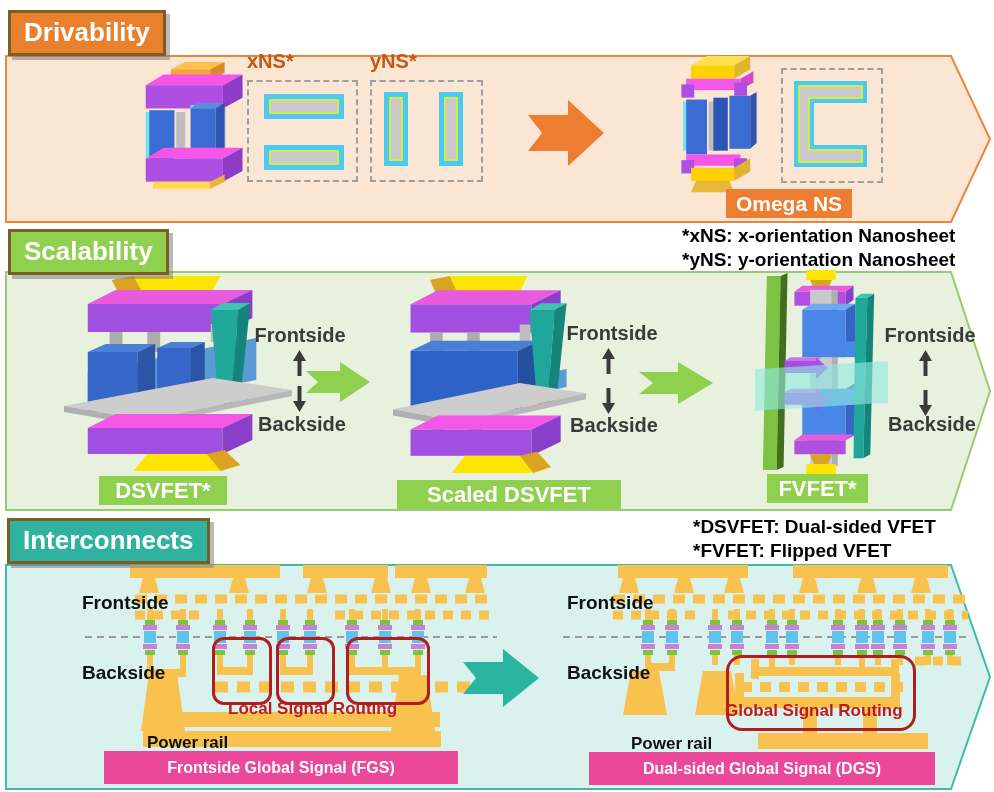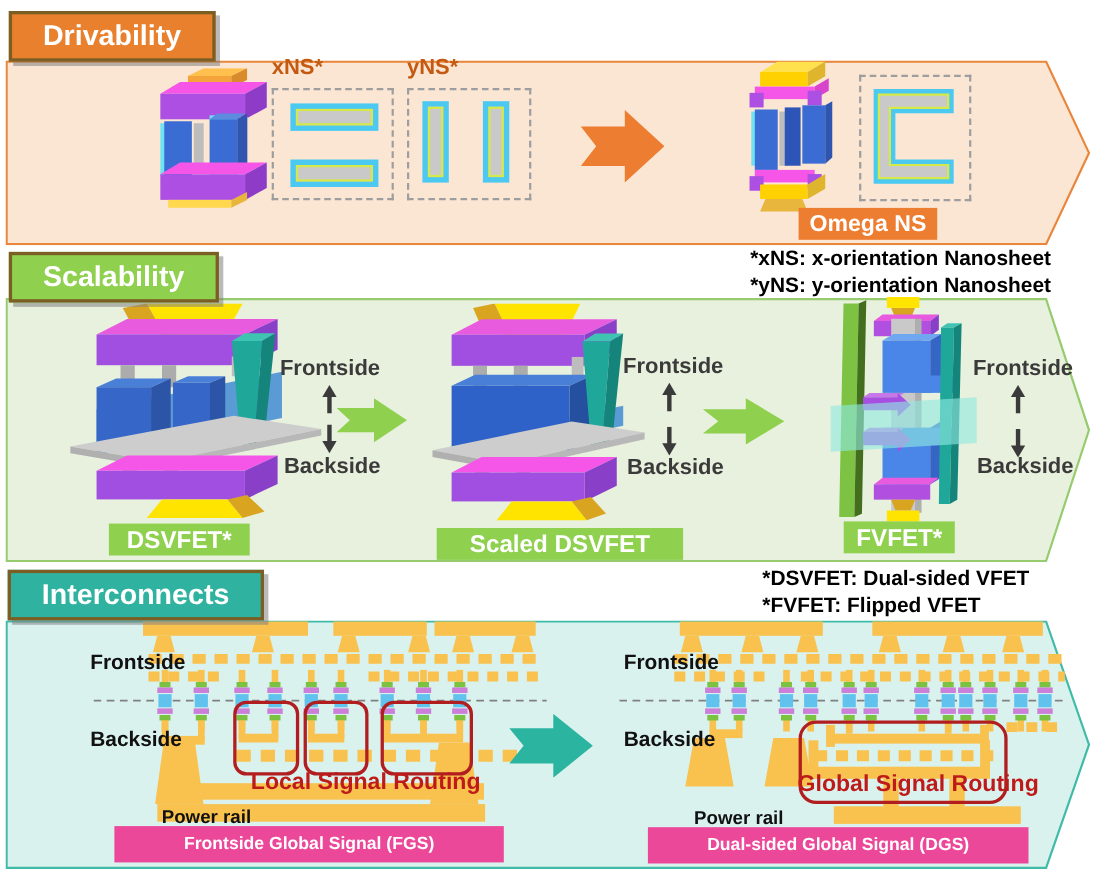--- a/index.html
+++ b/index.html
@@ -1,31 +1,31 @@
 <!DOCTYPE html>
 <html><head>
 <meta charset="utf-8">
 <style>
   html,body{margin:0;padding:0;background:#fff}
   #canvas{position:relative;width:994px;height:792px;background:#fff;overflow:hidden;
           font-family:"Liberation Sans",sans-serif;}
   .abs{position:absolute}
   .banner{position:absolute;border:3px solid #7A5E24;color:#fff;font-weight:bold;font-size:26px;
-          padding:5px 28px;box-shadow:4px 4px 0 rgba(130,130,130,.55);line-height:1.15;white-space:nowrap}
+          padding:5px 13px;box-shadow:4px 4px 0 rgba(130,130,130,.55);line-height:1.15;white-space:nowrap}
   .fn{position:absolute;font-weight:bold;font-size:19px;color:#000;line-height:24px;white-space:nowrap}
   .lbl{position:absolute;font-weight:bold;color:#fff;text-align:center;white-space:nowrap}
   .olbl{background:#ED7D31;font-size:21px;line-height:30px}
   .glbl{background:#8FD04F;font-size:22px;line-height:29px}
   .tlbl{background:#ec4899;font-size:16px;line-height:33px}
   .dashbox{position:absolute;border:2px dashed #9E9E9E}
   .redbox{position:absolute;border:3px solid #B01E20;border-radius:12px}
   .fbl{position:absolute;font-weight:bold;font-size:20px;color:#3A3A3A;text-align:center;white-space:nowrap}
   .nsl{position:absolute;font-weight:bold;font-size:20px;color:#C45911;text-align:left;white-space:nowrap}
   .icl{position:absolute;font-weight:bold;font-size:19px;color:#111;white-space:nowrap}
-  .red-t{position:absolute;font-weight:bold;font-size:21px;color:#BE1A1A;text-align:center;white-space:nowrap}
+  .red-t{position:absolute;font-weight:bold;font-size:17px;color:#BE1A1A;text-align:center;white-space:nowrap}
   .pr{position:absolute;font-weight:bold;font-size:17px;color:#111;white-space:nowrap}
   .sheet{position:absolute;background:#C9C9C9;border:2px solid #D6E84A;box-shadow:0 0 0 5px #4CC9F1}
   .rot180{transform:rotate(180deg)}
   svg{display:block}
   .w{fill:#F9C14E}
 </style>
 </head>
 <body>
 
 <div id="canvas">

